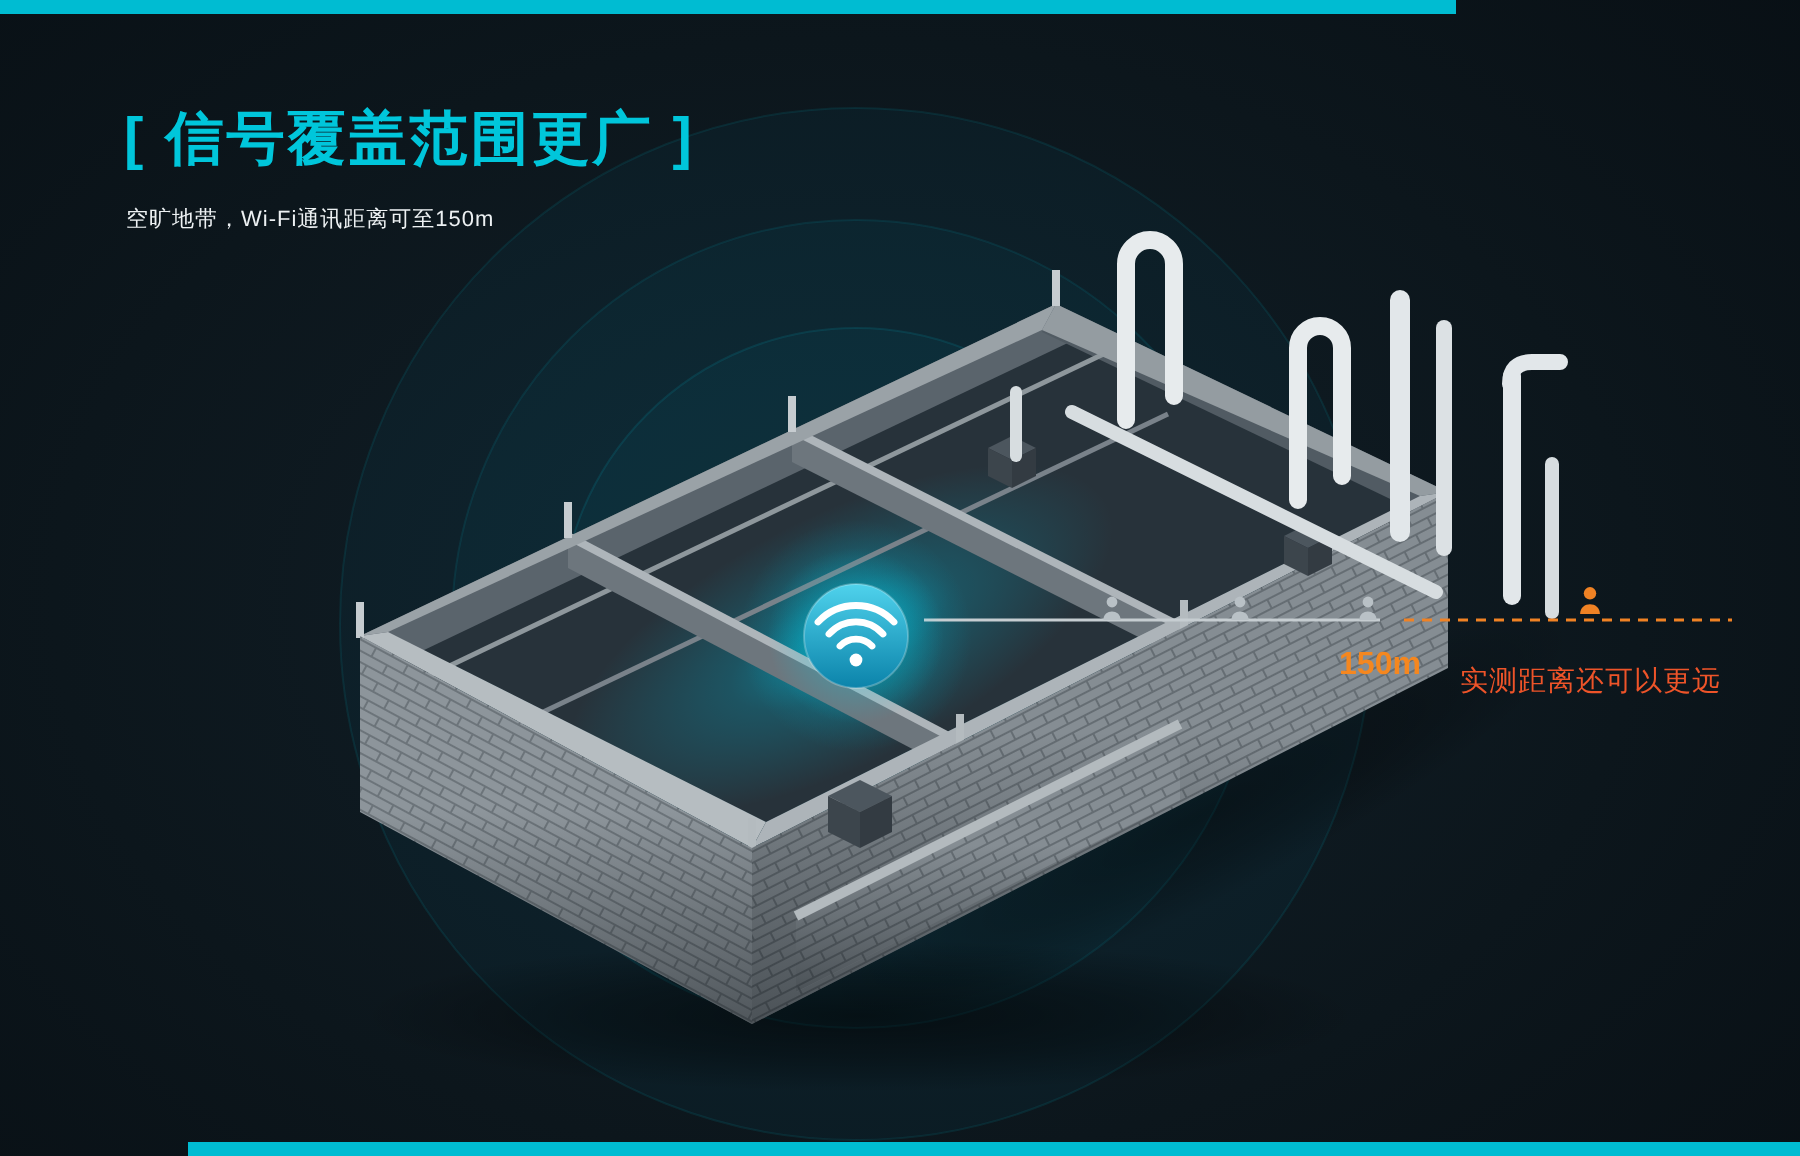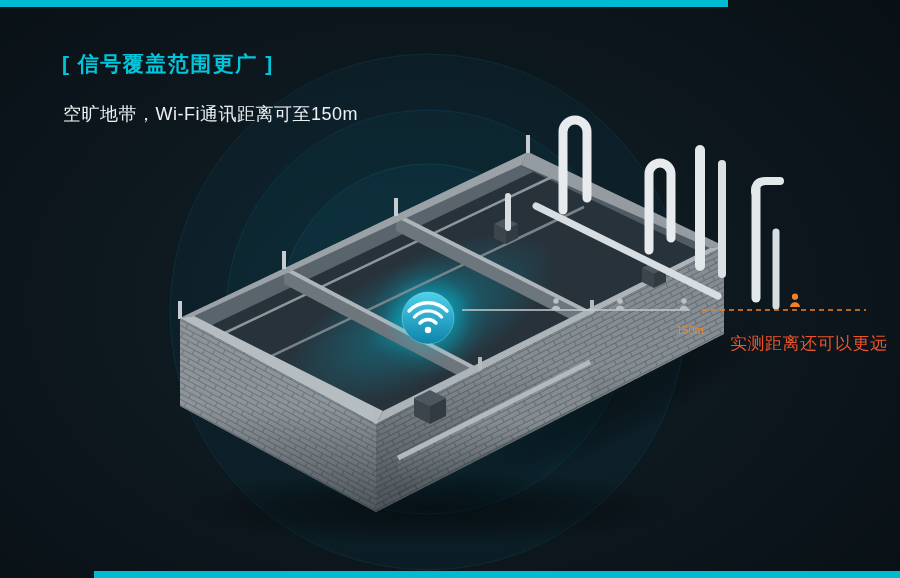--- a/index.html
+++ b/index.html
@@ -7,32 +7,32 @@
     position:relative;width:900px;height:578px;overflow:hidden;
     background:radial-gradient(ellipse 760px 540px at 47% 52%, #122029 0%, #0c161c 52%, #070d12 100%);
     font-family:"Liberation Sans","DejaVu Sans",sans-serif;
   }
   .accent-bar{position:absolute;height:7px;background:var(--bar-color,#00bcd2);}
   .accent-bar.top{top:0;left:0;width:728px;}
   .accent-bar.bottom{bottom:0;right:0;width:806px;}
   .scene{position:absolute;left:0;top:0;width:900px;height:578px;}
   .page-title{
     position:absolute;left:62px;top:50px;margin:0;
-    font-size:21px;font-weight:bold;letter-spacing:1.5px;
+    font-size:29px;font-weight:bold;letter-spacing:1.5px;
     color:var(--accent-cyan,#00c6db);
   }
   .features{position:absolute;left:63px;top:102px;}
-  .features p{margin:0 0 26px 0;font-size:18px;letter-spacing:.5px;color:var(--text-color,#edf1f3);}
+  .features p{margin:0 0 26px 0;font-size:11px;letter-spacing:.5px;color:var(--text-color,#edf1f3);}
   .distance-label{
     position:absolute;left:656px;top:324px;width:68px;text-align:center;
-    font-size:11px;font-weight:400;color:var(--accent-orange,#f5871f);
+    font-size:16px;font-weight:700;color:var(--accent-orange,#f5871f);
   }
   .distance-note{
     position:absolute;left:730px;top:332px;
-    font-size:17px;letter-spacing:.5px;color:var(--accent-red,#ee5429);
+    font-size:14px;letter-spacing:.5px;color:var(--accent-red,#ee5429);
   }
 </style>
 </head>
 <body>
 
 <div class="stage">
 
   <div class="accent-bar top"></div>
   <div class="accent-bar bottom"></div>
 

